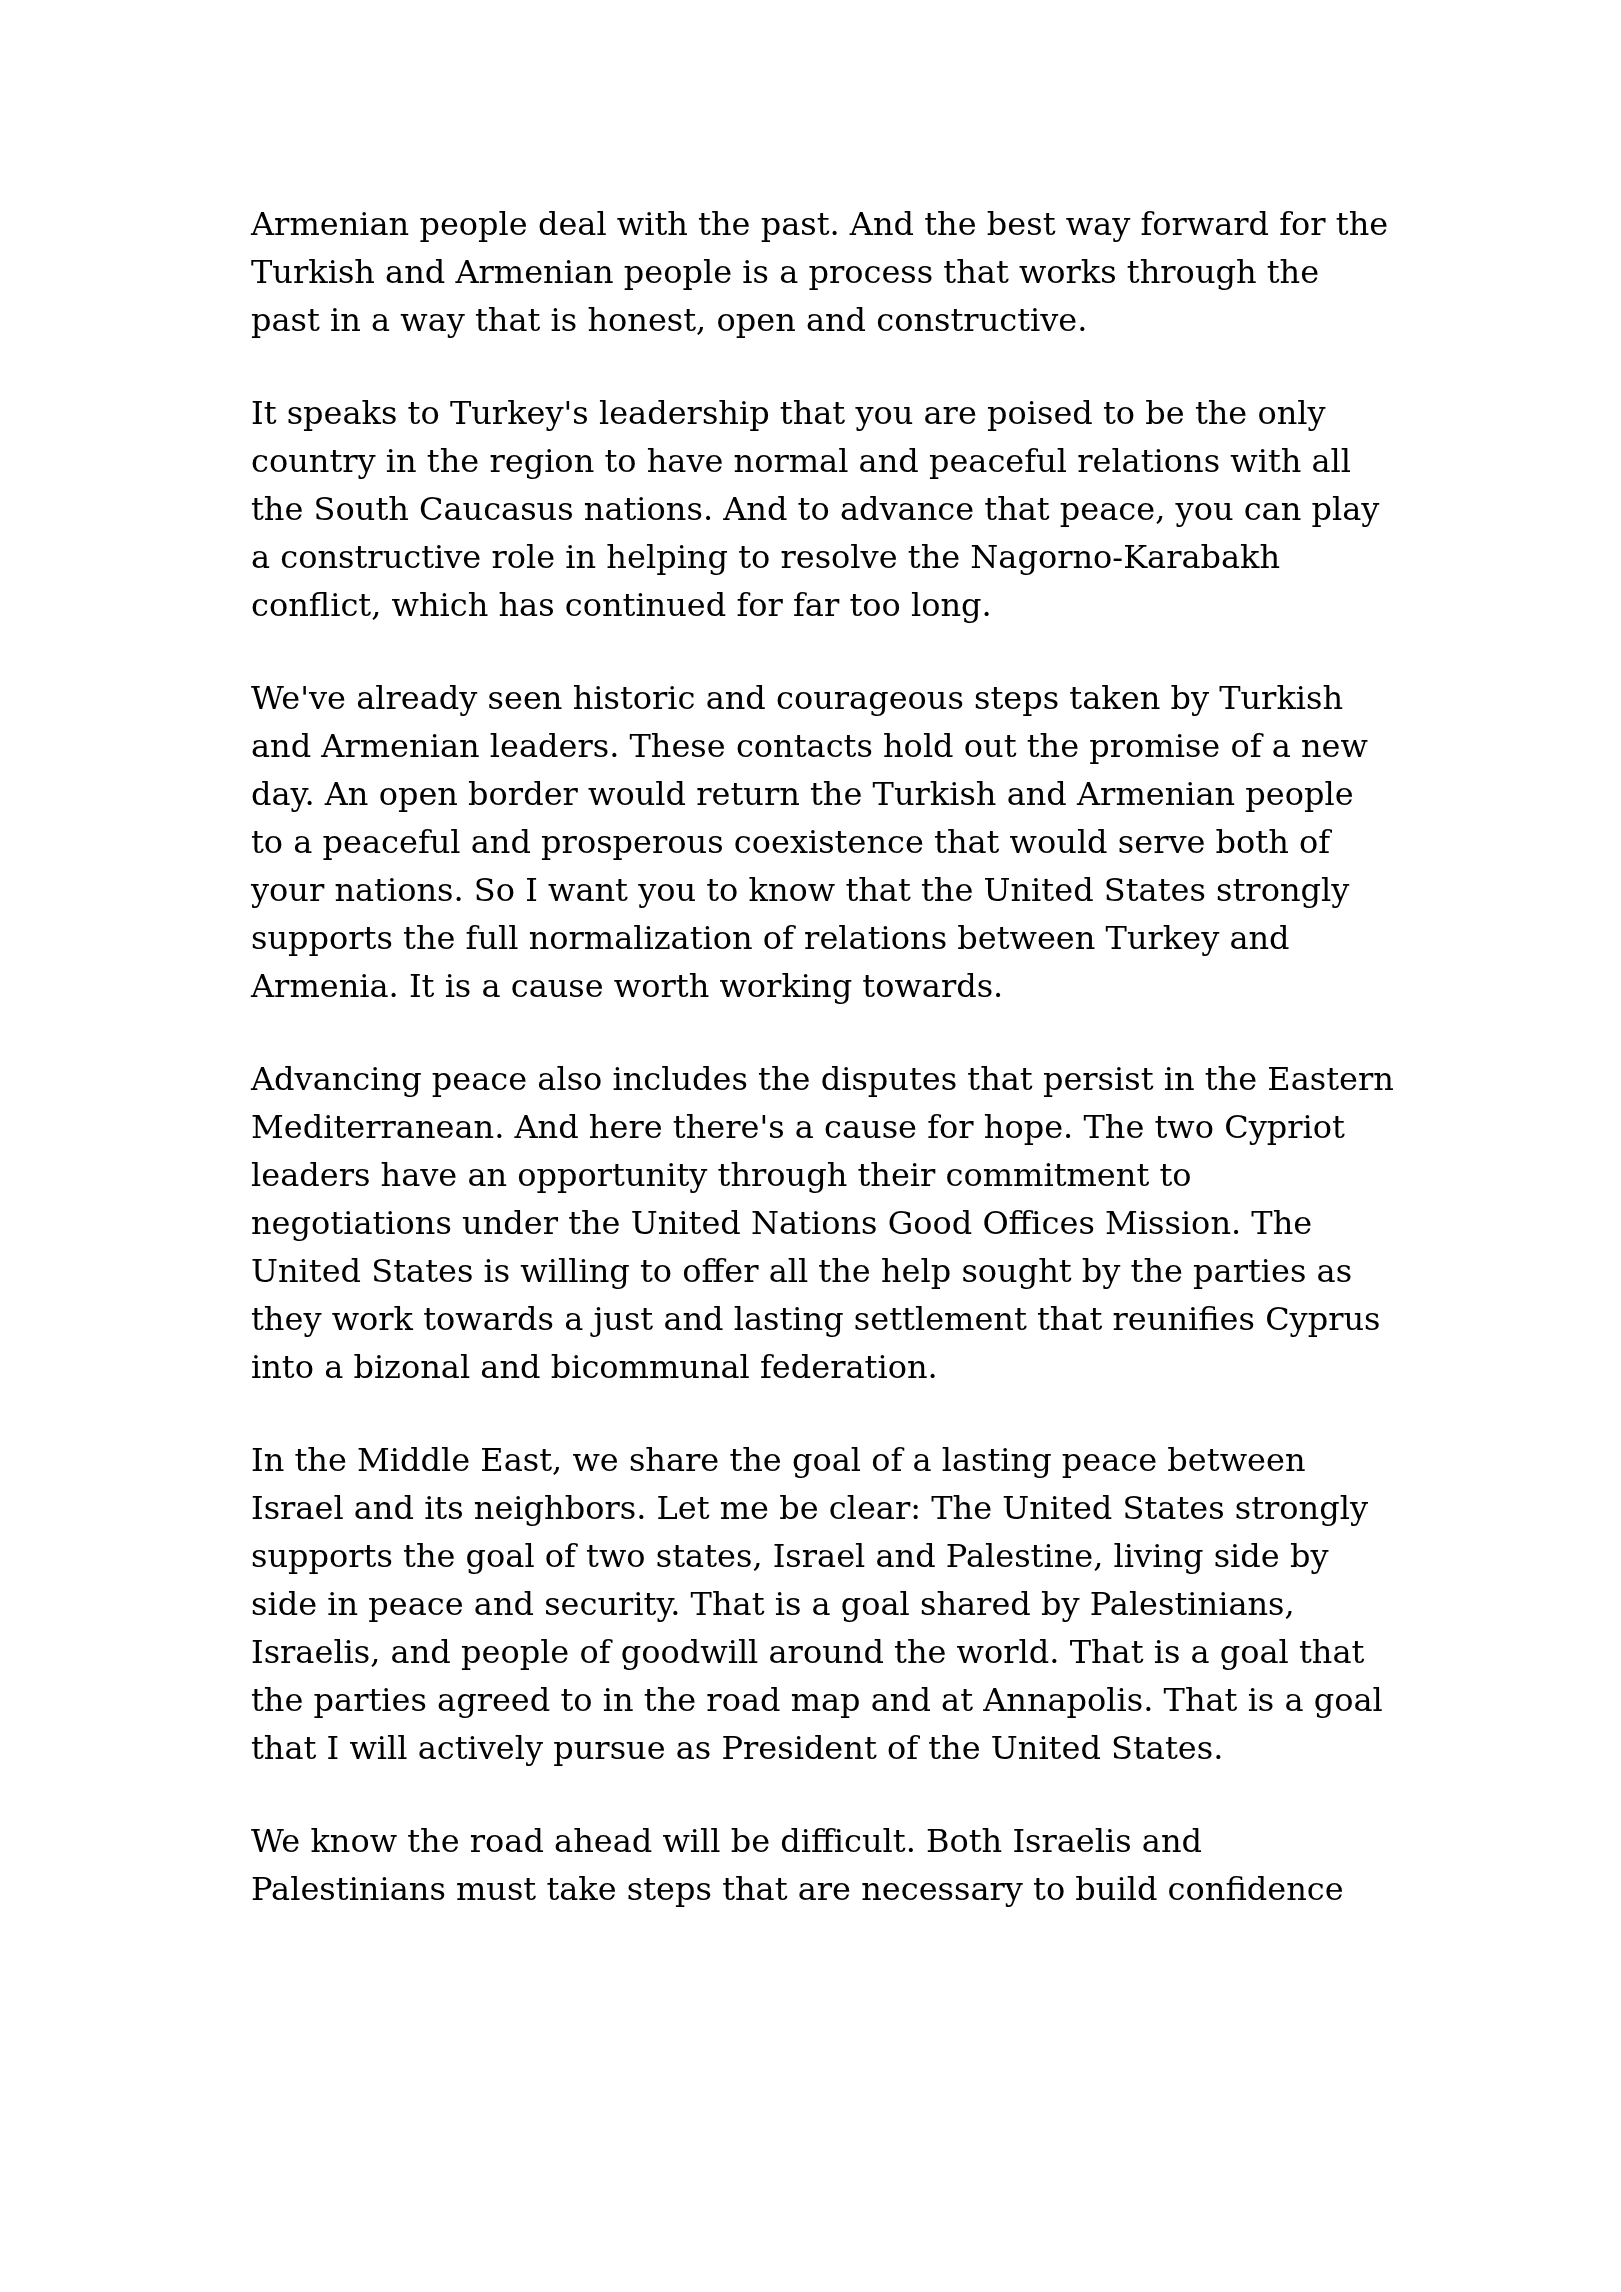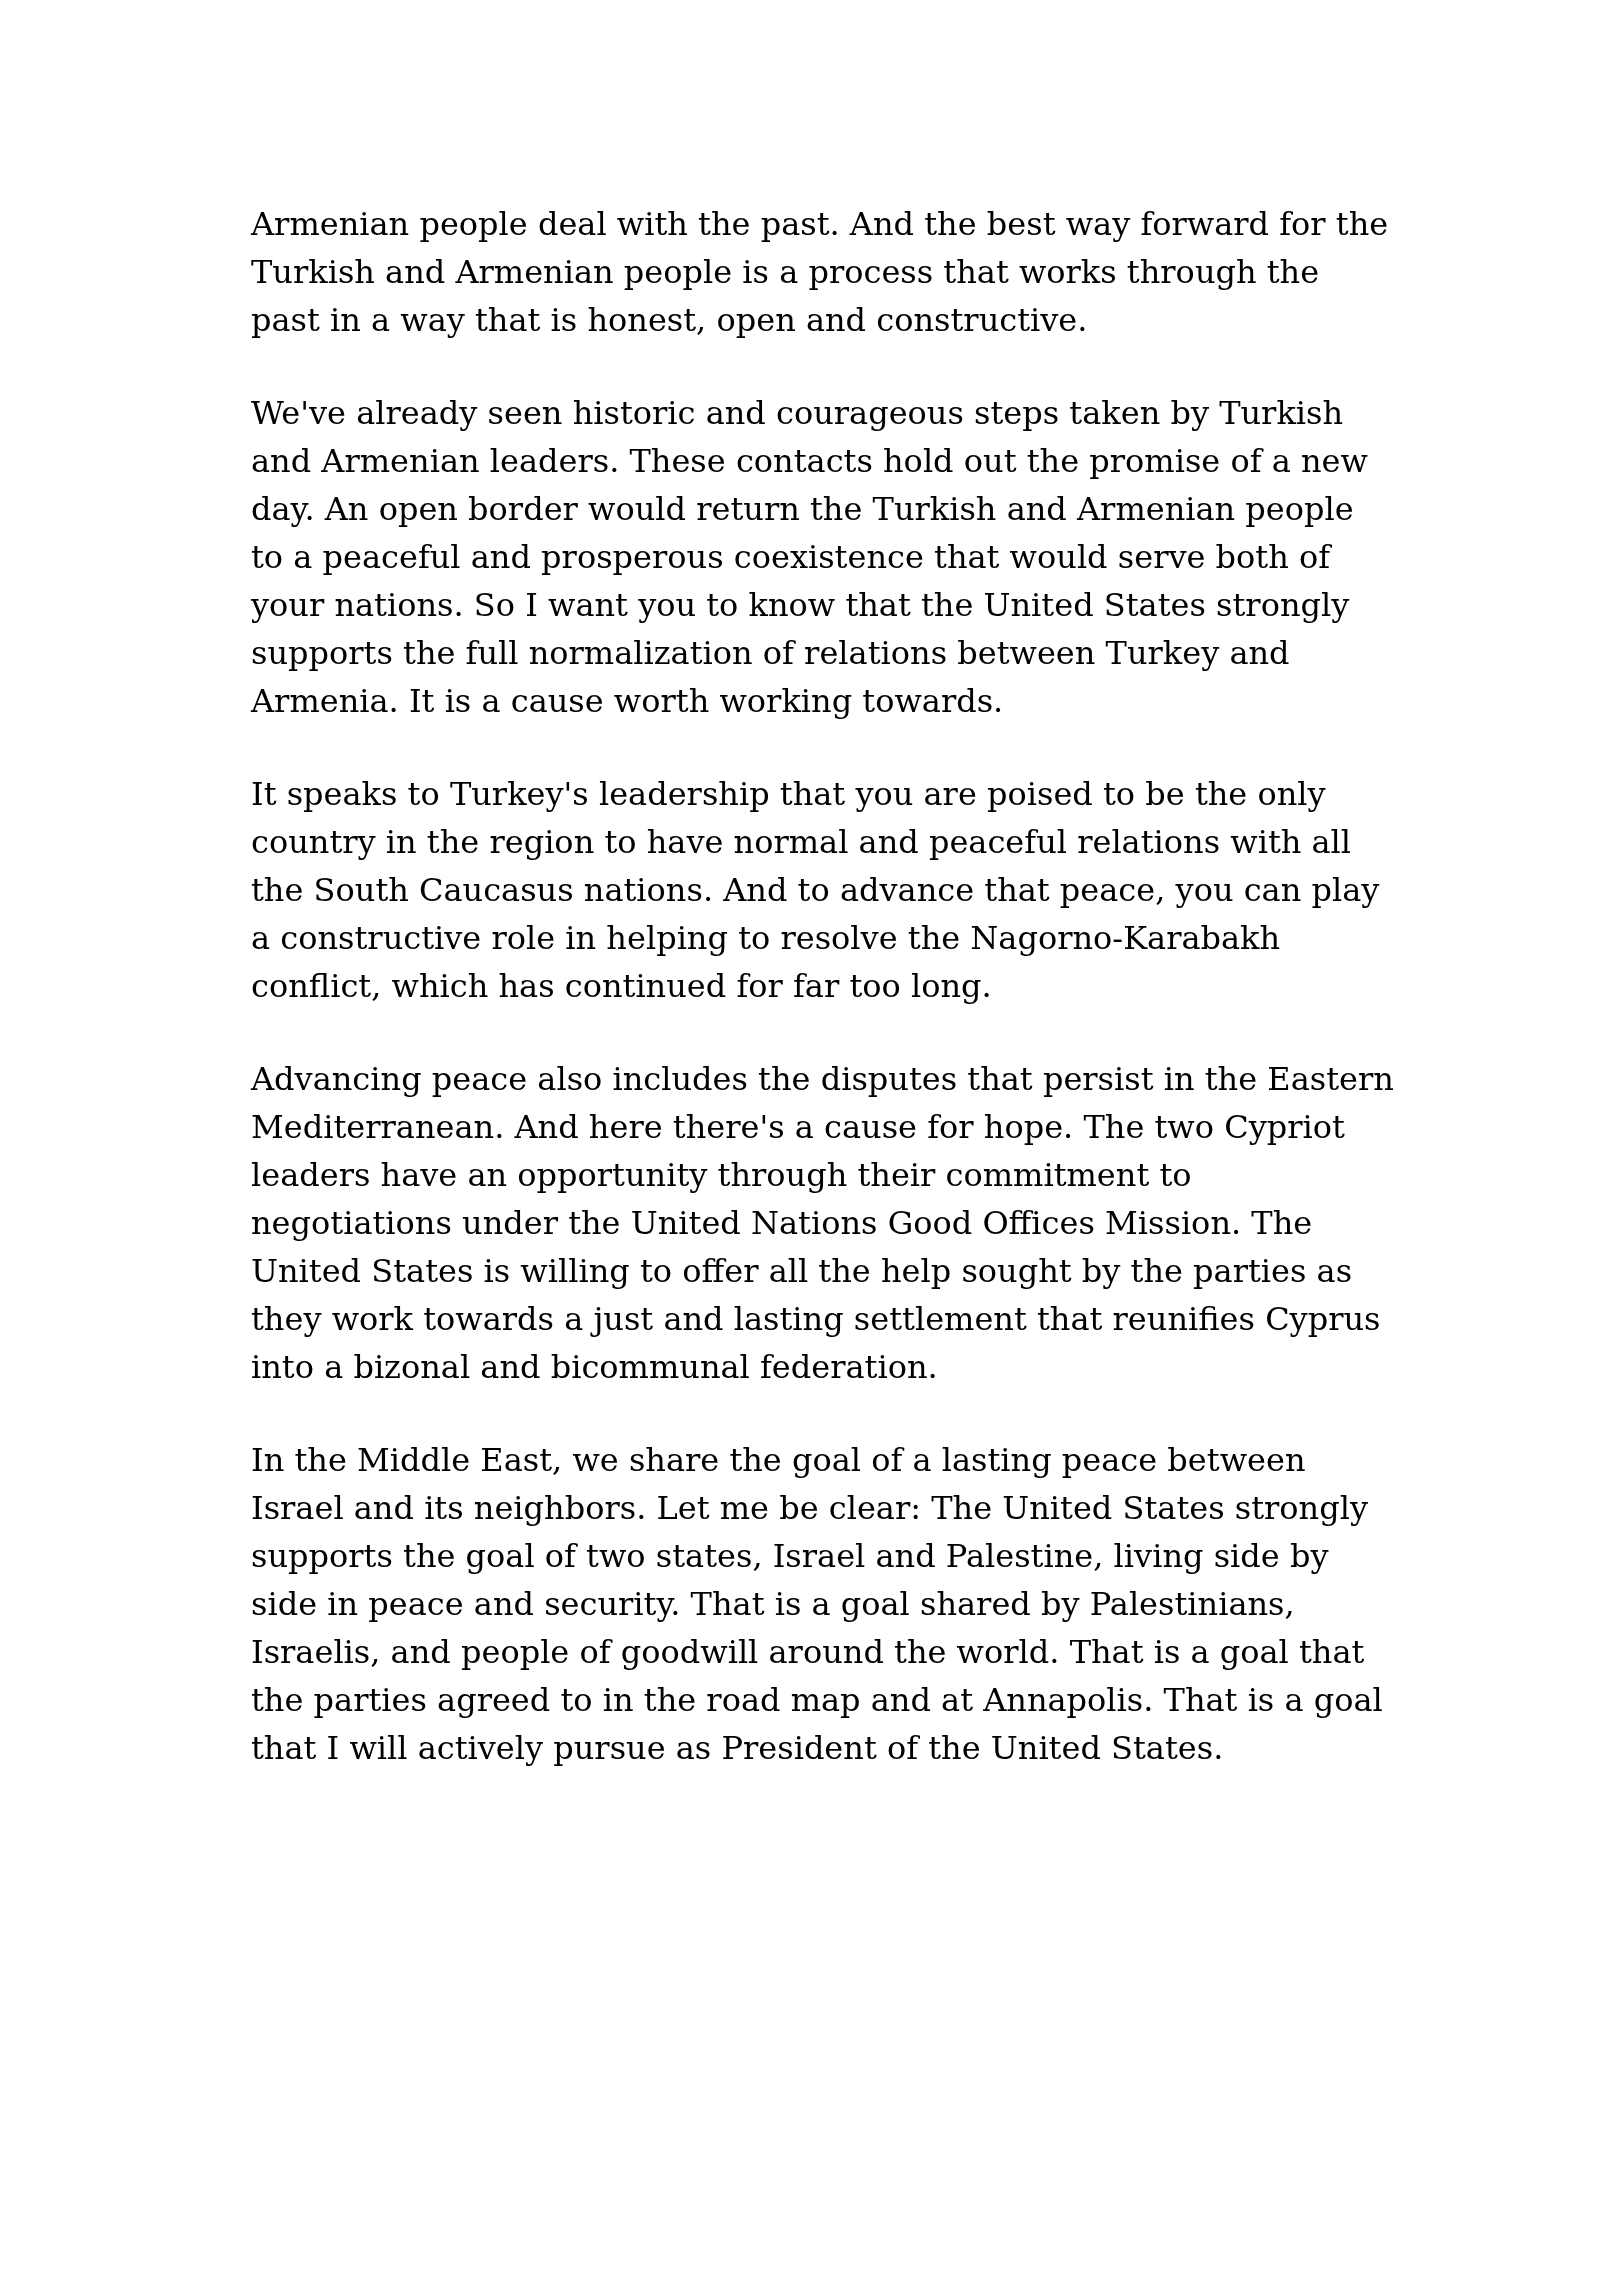--- a/index.html
+++ b/index.html
@@ -42,41 +42,43 @@
   }
 </style>
 </head>
 <body>
 
 <div class="page">
   <div class="content">
     <p>Armenian people deal with the past. And the best way forward for the
 Turkish and Armenian people is a process that works through the
 past in a way that is honest, open and constructive.</p>
+    <p>It speaks to Turkey's leadership that you are poised to be the only
+country in the region to have normal and peaceful relations with all
+the South Caucasus nations. And to advance that peace, you can play
+a constructive role in helping to resolve the Nagorno-Karabakh
+conflict, which has continued for far too long.</p>
     <p>We've already seen historic and courageous steps taken by Turkish
 and Armenian leaders. These contacts hold out the promise of a new
 day. An open border would return the Turkish and Armenian people
 to a peaceful and prosperous coexistence that would serve both of
 your nations. So I want you to know that the United States strongly
 supports the full normalization of relations between Turkey and
 Armenia. It is a cause worth working towards.</p>
-    <p>It speaks to Turkey's leadership that you are poised to be the only
-country in the region to have normal and peaceful relations with all
-the South Caucasus nations. And to advance that peace, you can play
-a constructive role in helping to resolve the Nagorno-Karabakh
-conflict, which has continued for far too long.</p>
     <p>Advancing peace also includes the disputes that persist in the Eastern
 Mediterranean. And here there's a cause for hope. The two Cypriot
 leaders have an opportunity through their commitment to
 negotiations under the United Nations Good Offices Mission. The
 United States is willing to offer all the help sought by the parties as
 they work towards a just and lasting settlement that reunifies Cyprus
 into a bizonal and bicommunal federation.</p>
     <p>In the Middle East, we share the goal of a lasting peace between
 Israel and its neighbors. Let me be clear: The United States strongly
 supports the goal of two states, Israel and Palestine, living side by
 side in peace and security. That is a goal shared by Palestinians,
 Israelis, and people of goodwill around the world. That is a goal that
 the parties agreed to in the road map and at Annapolis. That is a goal
 that I will actively pursue as President of the United States.</p>
+    <p>We know the road ahead will be difficult. Both Israelis and
+Palestinians must take steps that are necessary to build confidence</p>
   </div>
 </div>
 
 
 </body></html>

